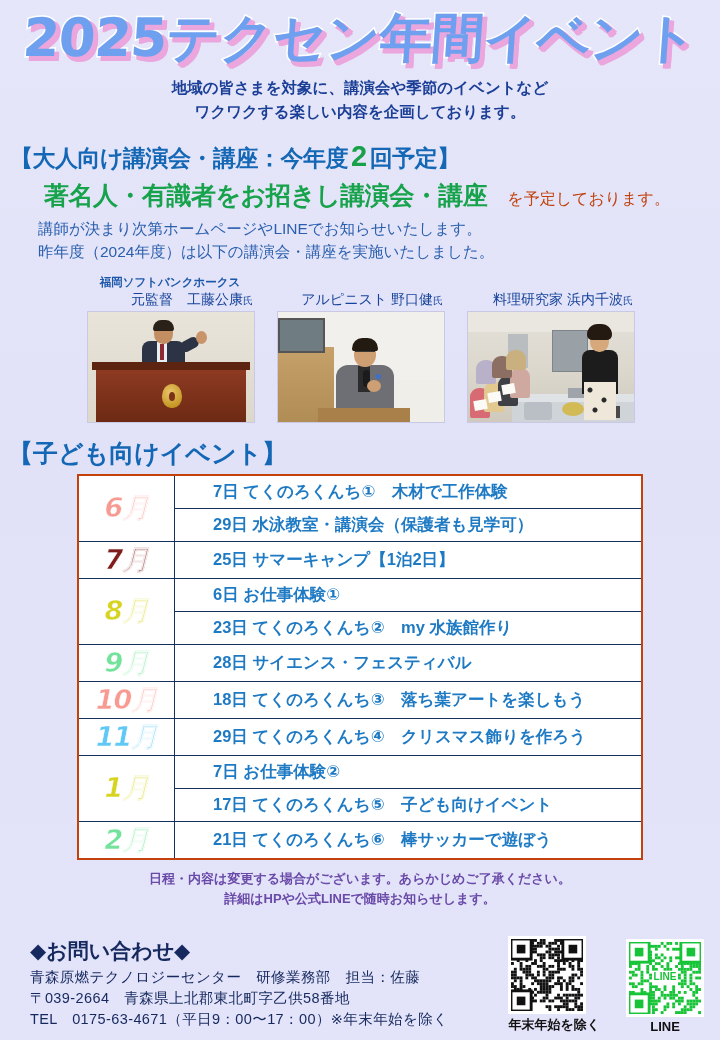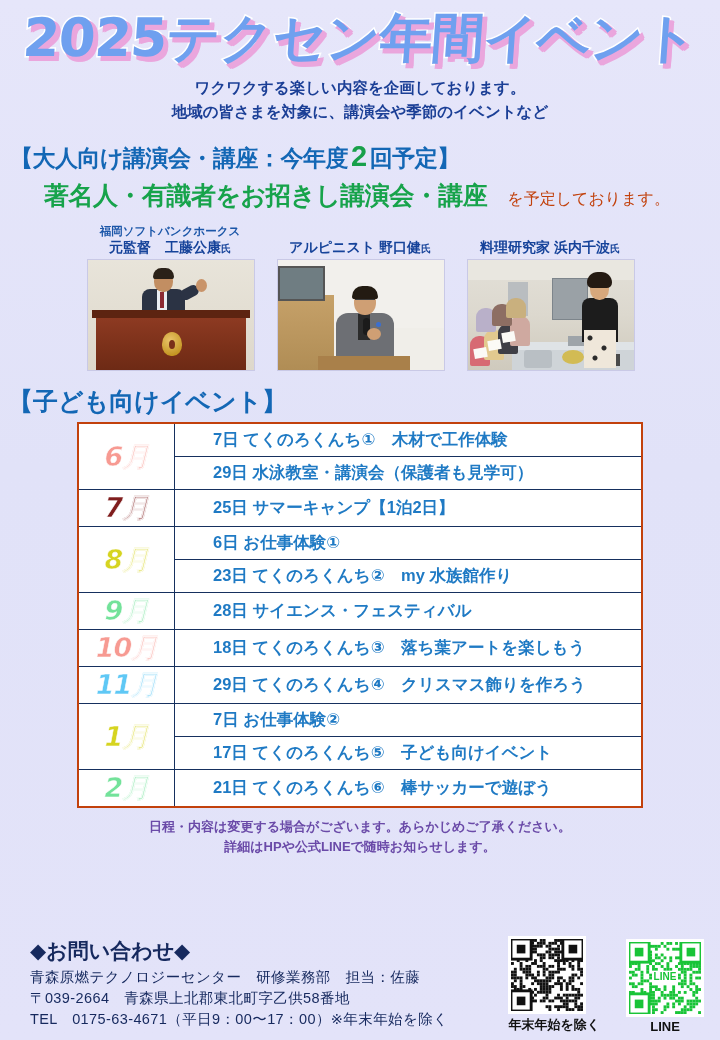--- a/index.html
+++ b/index.html
@@ -41,21 +41,21 @@
   .adult-h .num{color:#18a04a;font-size:29px;font-weight:bold;padding:0 3px;}
   .adult-sub{margin-top:5px;padding-left:34px;white-space:nowrap;}
   .adult-sub .big{font-size:25px;font-weight:bold;color:#17a34b;letter-spacing:-0.5px;}
   .adult-sub .tail{font-size:16px;color:#c2410c;margin-left:20px;}
   .adult-note{padding-left:28px;margin-top:5px;font-size:15.5px;line-height:1.5;color:#2a5fae;}
 
   
   .speakers{margin-top:12px;display:flex;justify-content:center;gap:24px;align-items:flex-end;}
   .spk{width:166px;text-align:center;}
   .spk .cap1{font-size:11.5px;color:#1b56a8;line-height:1.25;font-weight:bold;white-space:nowrap;text-align:center;}
-  .spk .cap2{font-size:14px;color:#16439a;line-height:1.3;font-weight:bold;white-space:nowrap;}
+  .spk .cap2{font-size:14px;color:#16439a;line-height:1.3;font-weight:normal;white-space:nowrap;text-align:right;}
   .spk .cap2 .suf{font-size:10px;}
   .photo{width:166px;height:110px;margin-top:3px;position:relative;overflow:hidden;
          border:1px solid #c9c9e6;background:#ddd;}
 
   
   .p1{background:linear-gradient(180deg,#ddd9cf 0%,#e5e0d4 45%,#cfc7b5 46%,#cfc7b5 100%);}
   .p1 .wall{position:absolute;inset:0;background:linear-gradient(180deg,#e8e4da 0%,#ded8cb 100%);}
   .p1 .person{position:absolute;left:52px;top:10px;width:46px;height:48px;}
   .p1 .head{position:absolute;left:14px;top:0;width:19px;height:22px;border-radius:50% 50% 45% 45%;background:#c28e62;}
   .p1 .hair{position:absolute;left:13px;top:-2px;width:21px;height:11px;border-radius:10px 10px 3px 3px;background:#2a2118;}
@@ -144,30 +144,34 @@
 </head>
 <body>
 
 <div class="poster">
 
   <div class="title-wrap">
     <div class="title">2025テクセン年間イベント</div>
   </div>
 
   <div class="lead">
+    <div>地域の皆さまを対象に、講演会や季節のイベントなど</div>
     <div>ワクワクする楽しい内容を企画しております。</div>
-    <div>地域の皆さまを対象に、講演会や季節のイベントなど</div>
   </div>
 
   <div class="adult">
     <div class="adult-h">
       <span>【大人向け講演会・講座：今年度</span><span class="num">2</span><span>回予定】</span>
     </div>
     <div class="adult-sub">
       <span class="big">著名人・有識者をお招きし講演会・講座</span><span class="tail">を予定しております。</span>
+    </div>
+    <div class="adult-note">
+      <div>講師が決まり次第ホームページやLINEでお知らせいたします。</div>
+      <div>昨年度（2024年度）は以下の講演会・講座を実施いたしました。</div>
     </div>
   </div>
 
   <div class="speakers">
 
     <div class="spk">
       <div class="cap1">福岡ソフトバンクホークス</div>
       <div class="cap2"><span>元監督　工藤公康</span><span class="suf">氏</span></div>
       <div class="photo p1">
         <div class="wall"></div>

